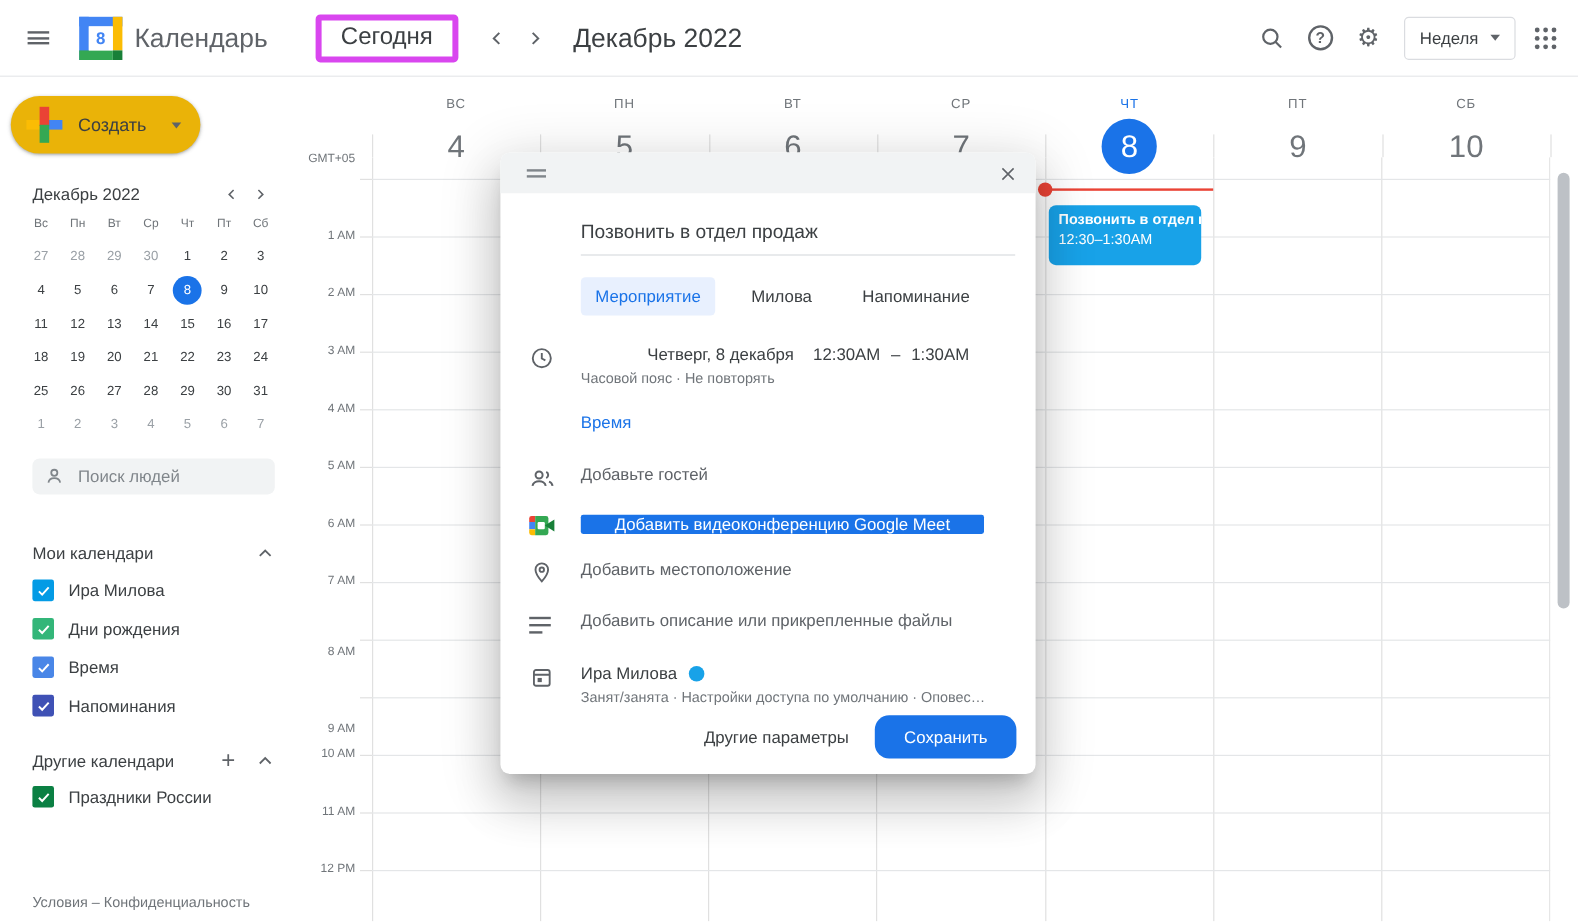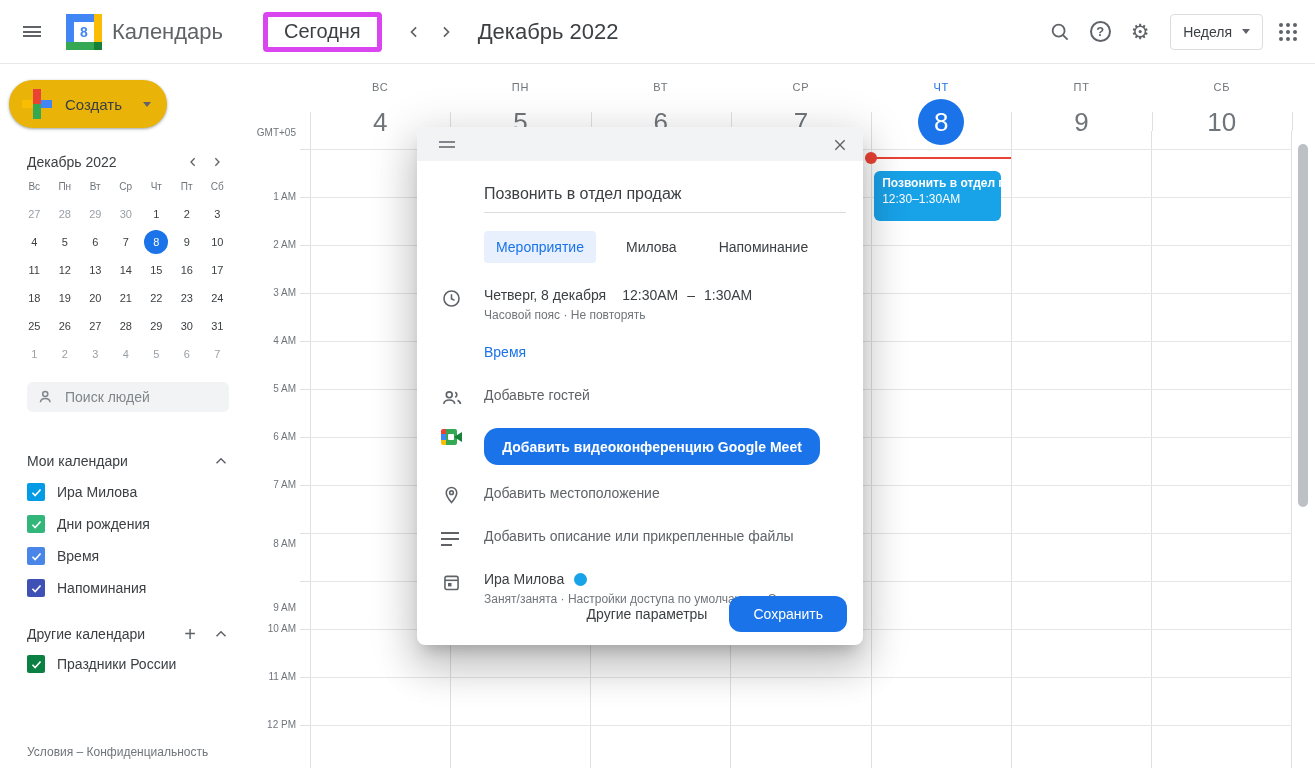--- a/index.html
+++ b/index.html
@@ -98,27 +98,27 @@
   .drag i{display:block;width:16px;height:2px;background:#80868b;margin-bottom:3px;}
   .dlg-close{position:absolute;right:10px;top:5px;width:26px;height:26px;display:flex;align-items:center;justify-content:center;cursor:pointer;color:#5f6368;background:none;border:none;}
   .title-row{margin:24px 16px 0 67px;}
   .dlg-title{font-size:16px;color:#3c4043;padding-bottom:9px;border-bottom:1px solid #dadce0;width:362px;cursor:text;}
   .tabs{margin:18px 16px 0 67px;display:flex;gap:18px;align-items:center;}
   .tab{font-size:14px;color:#3c4043;padding:8px 12px;border-radius:4px;cursor:pointer;white-space:nowrap;}
   .tab.active{background:#e8f0fe;color:var(--accent);font-weight:500;}
   .row{display:flex;padding-left:24px;}
   .icon-col{width:43px;flex:none;color:#5f6368;padding-top:1px;}
   .row-main{flex:1;min-width:0;}
-  .dt-line{font-size:14px;color:#3c4043;display:flex;align-items:center;}
+  .dt-line{font-size:14px;color:#3c4043;display:flex;align-items:center;justify-content:center;}
   .dt-line .gap{width:16px;}
   .dt-line .dash{margin:0 9px;}
   .sub{font-size:12px;color:#70757a;margin-top:5px;}
   .link{font-size:14px;font-weight:500;color:var(--accent);cursor:pointer;display:inline-block;}
   .ph{font-size:14px;color:#5f6368;cursor:pointer;}
-  .meet-btn{height:37px;width:336px;border:none;border-radius:14px;background:var(--accent);color:#fff;font-size:14px;font-weight:700;cursor:pointer;font-family:inherit;}
+  .meet-btn{height:16px;width:336px;border:none;border-radius:2px;background:var(--accent);color:#fff;font-size:14px;font-weight:400;cursor:pointer;font-family:inherit;}
   .desc-ic i{display:block;height:2px;background:#5f6368;margin-bottom:4px;}
   .owner-line{display:flex;align-items:center;gap:10px;}
   .owner-name{font-size:14px;color:#3c4043;}
   .owner-dot{width:13px;height:13px;border-radius:50%;background:var(--event);cursor:pointer;}
   .owner-sub{font-size:12px;color:#70757a;margin-top:5px;white-space:nowrap;overflow:hidden;max-width:352px;}
   .dlg-foot{position:absolute;right:16px;bottom:13px;display:flex;align-items:center;gap:8px;}
   .more-btn{font-size:14px;font-weight:500;color:#3c4043;padding:8px 14px;background:none;border:none;cursor:pointer;border-radius:4px;font-family:inherit;}
   .save-btn{height:36px;padding:0 24px;border:none;border-radius:12px;background:var(--accent);color:#fff;font-size:14px;font-weight:500;cursor:pointer;font-family:inherit;}
 
   

